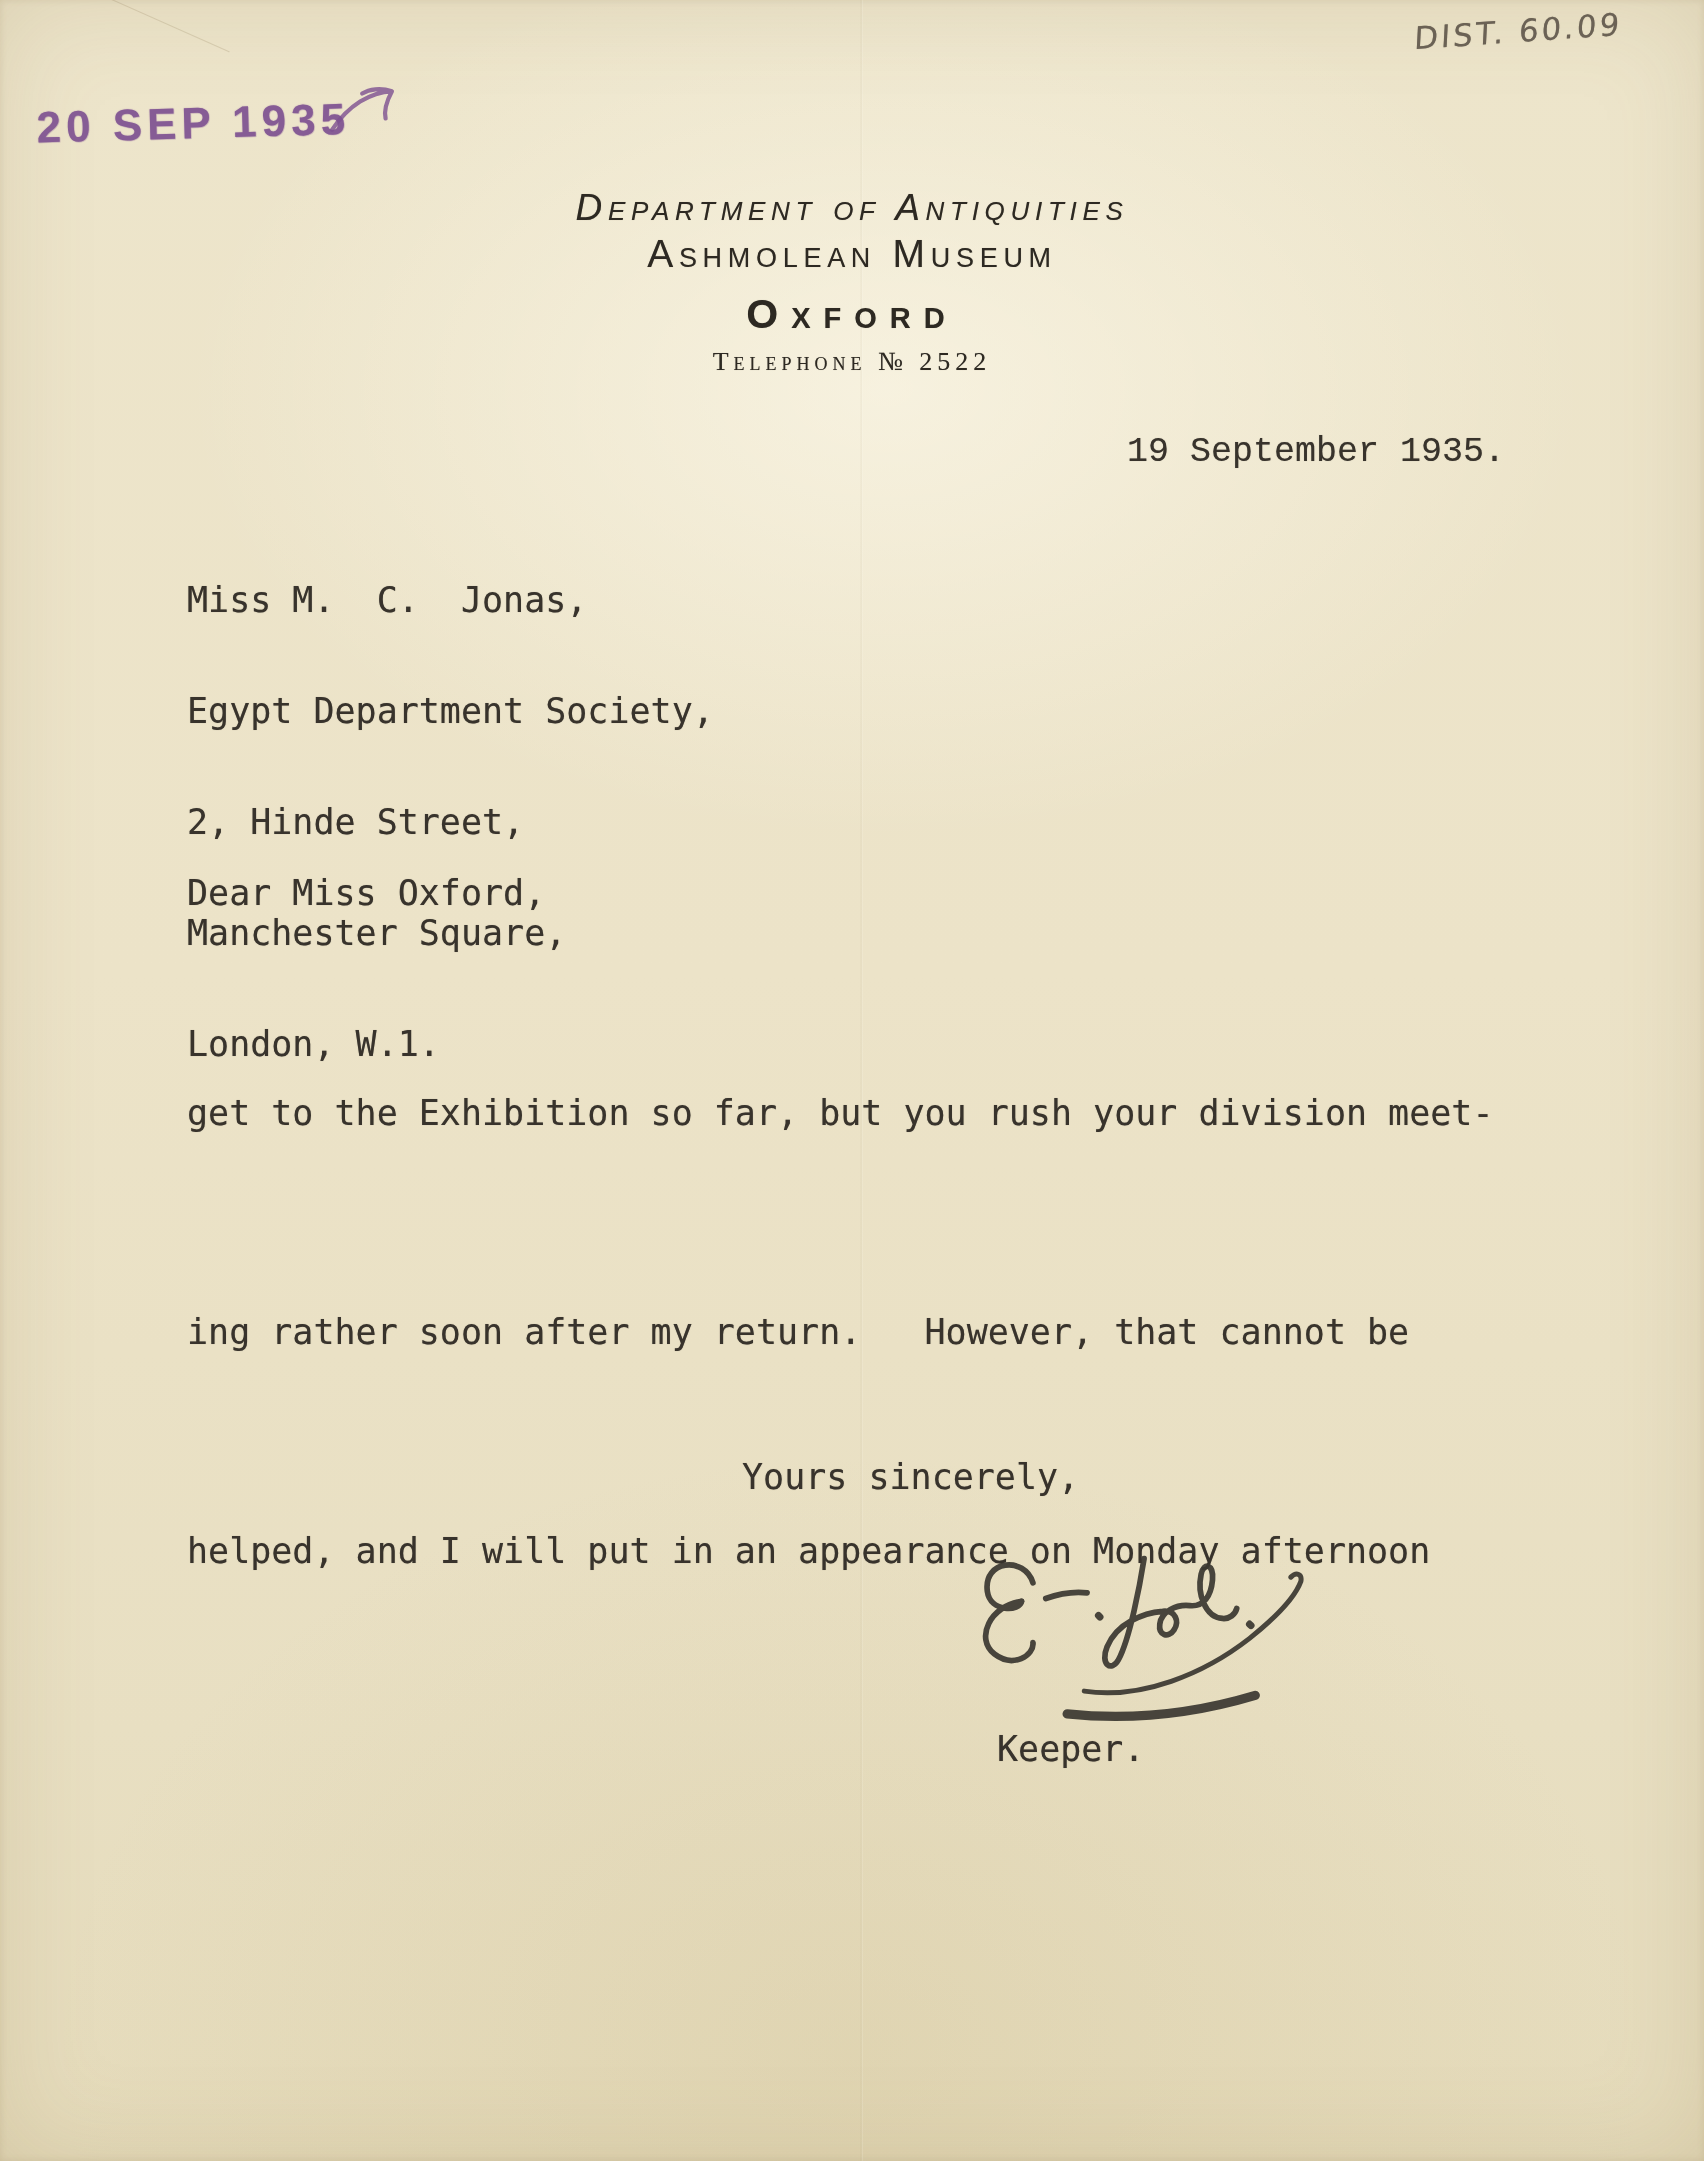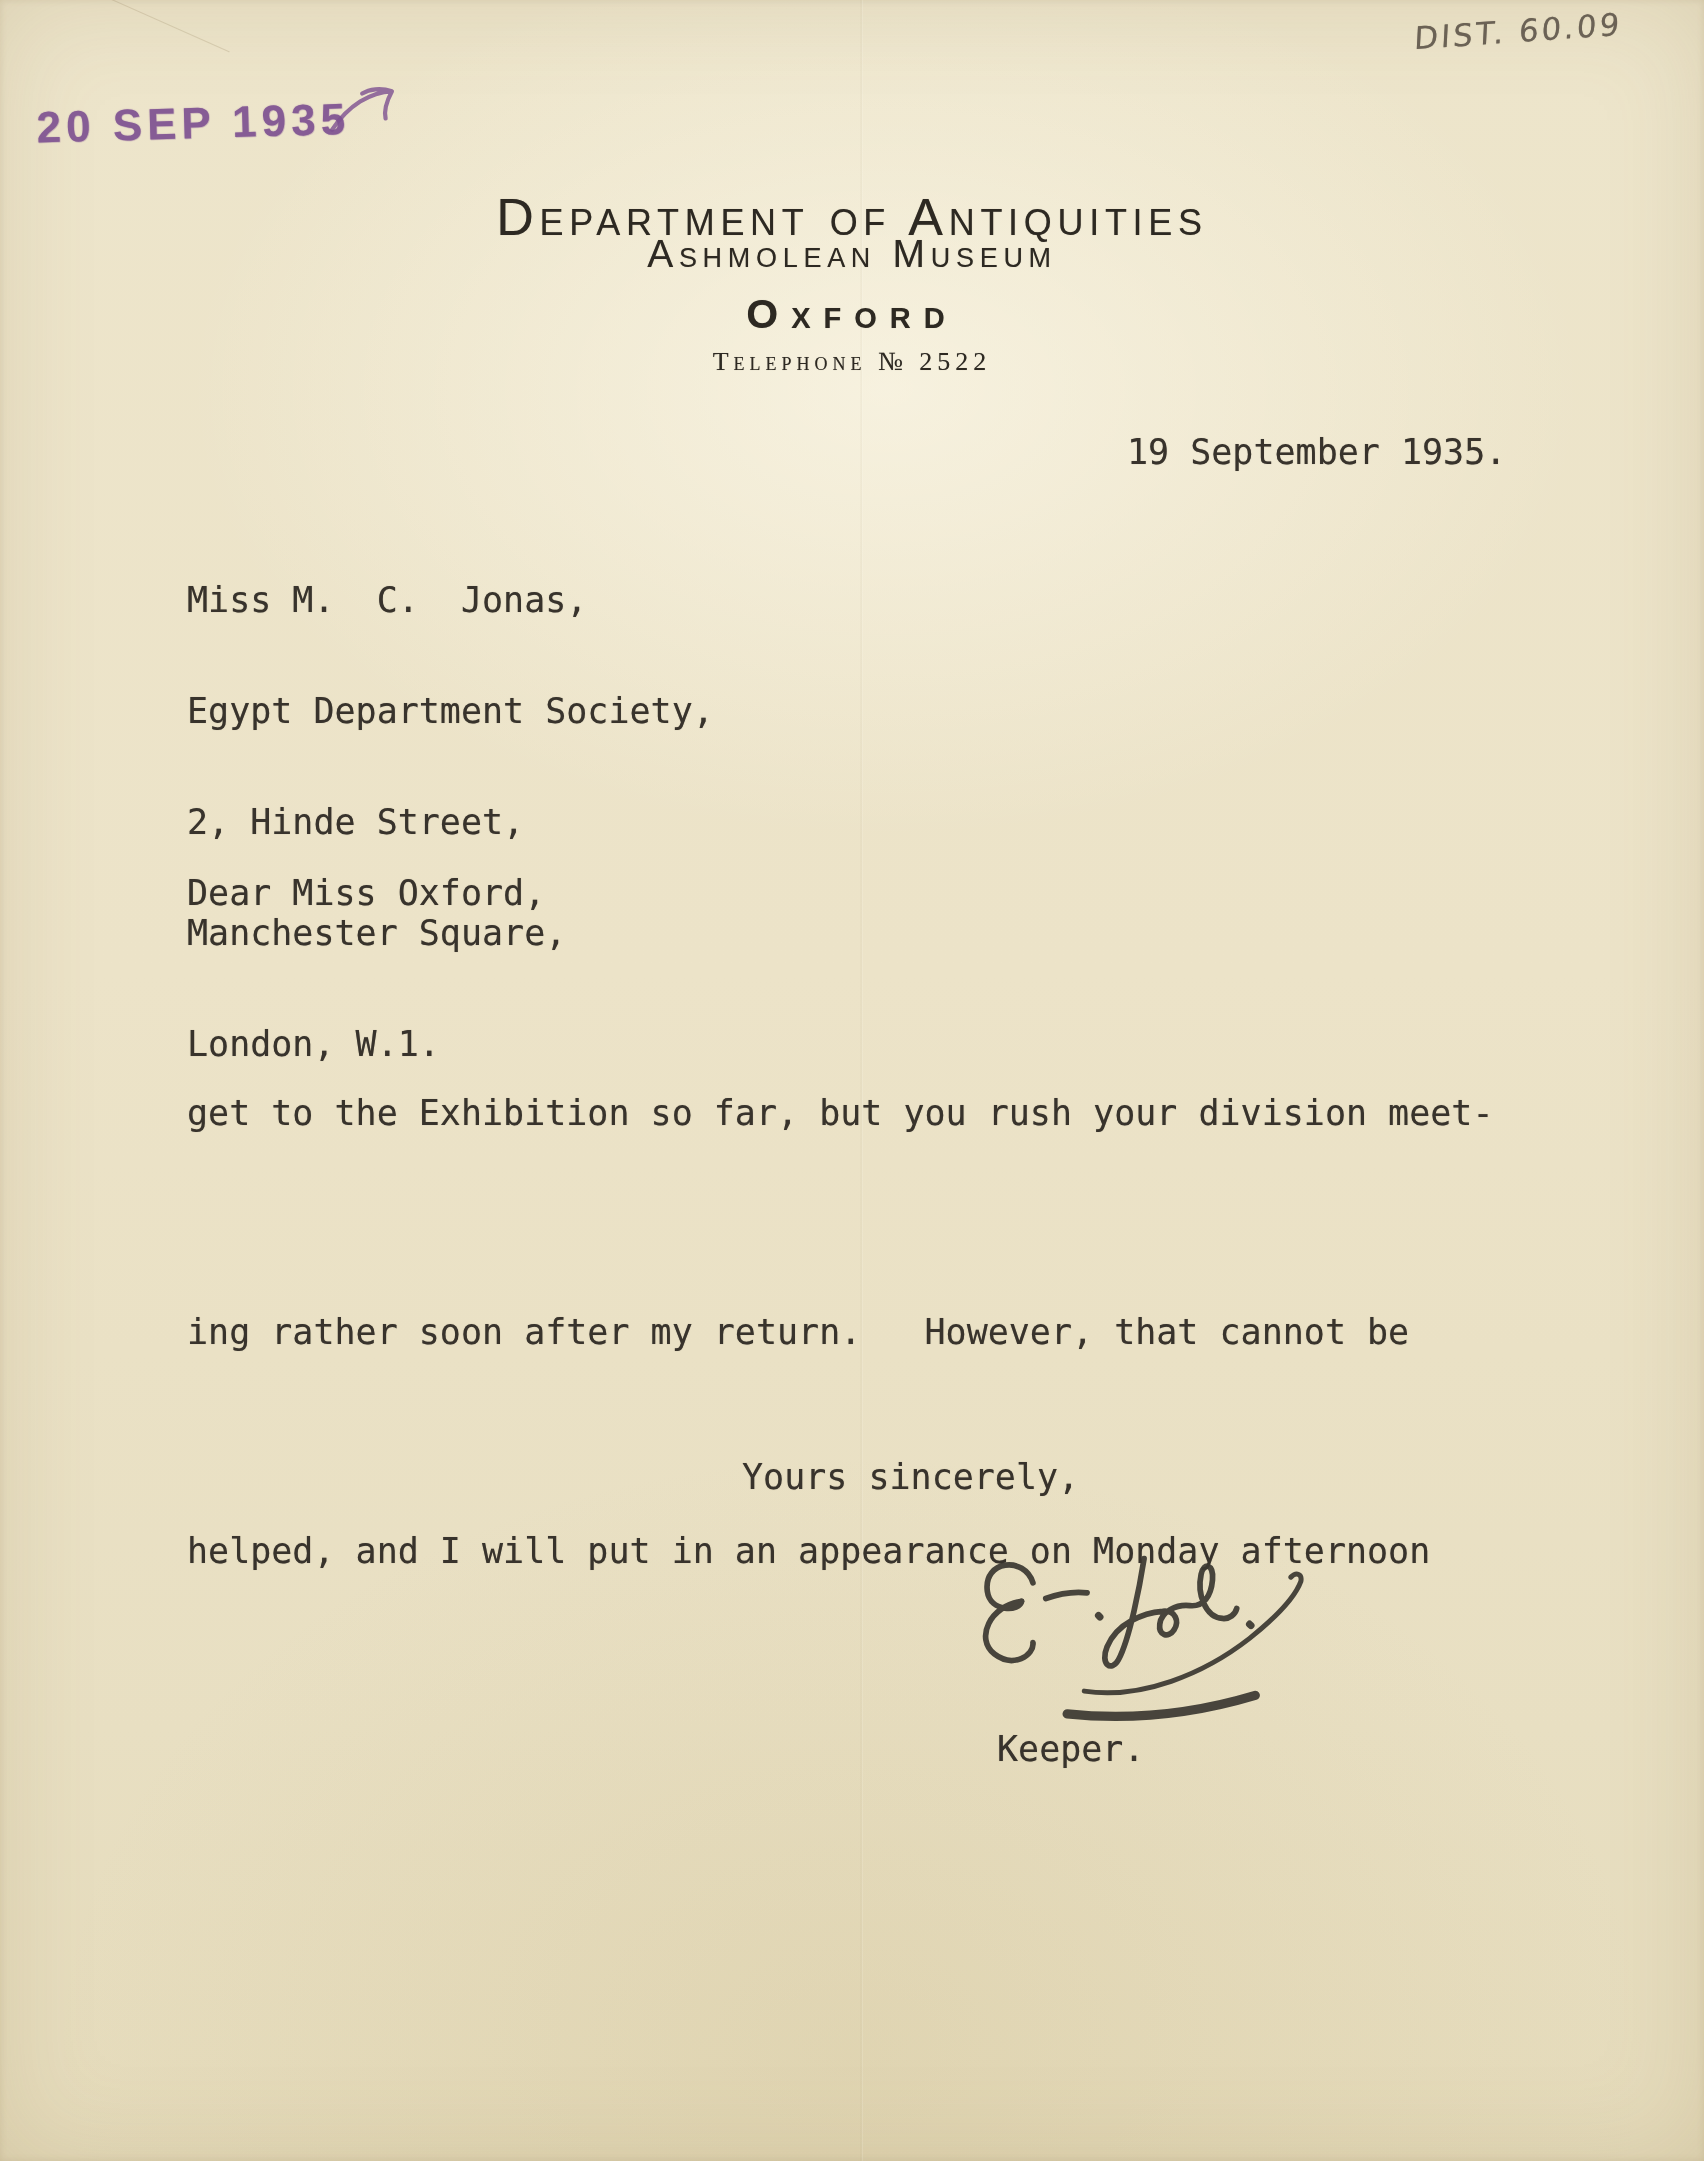--- a/index.html
+++ b/index.html
@@ -52,34 +52,34 @@
     white-space: pre;
   }
   .stamp-flourish { position: absolute; left: 291px; top: -10px; opacity: 0.8; }
   
   .letterhead { position: absolute; left: 0; top: 0; width: 1704px; text-align: center; color: #2d2922; }
   .lh-line {
     position: absolute; width: 1704px; left: 0;
     font-variant: small-caps;
     text-shadow: 0 0 0.7px rgba(45,41,34,0.4);
   }
-  .lh-1 { top: 187px; font-size: 52px; letter-spacing: 5.7px; }
+  .lh-1 { top: 187px; font-size: 37px; letter-spacing: 5.7px; font-style: italic; }
   .lh-2 { top: 232px; font-size: 39px; letter-spacing: 5.7px; }
   .lh-3 { top: 291px; font-size: 41px; letter-spacing: 13px; font-weight: bold; }
   .lh-4 { top: 347px; font-size: 26px; letter-spacing: 5px; font-family: Liberation Serif, serif; }
   
   .tw {
     position: absolute;
     font-family: "DejaVu Sans Mono", "Liberation Mono", monospace;
     font-size: 35px;
     color: #38332c;
     text-shadow: 0 0 0.7px rgba(56,51,44,0.5);
     white-space: pre;
   }
-  .date       { left: 1127px; top: 432px; }
+  .date       { left: 1127px; top: 432px; font-family: Liberation Mono, monospace; }
   .address    { left: 187px;  top: 508px;  line-height: 37px; }
   .salutation { left: 187px;  top: 857px; line-height: 73px; }
   .body-block { left: 187px;  top: 931px; line-height: 73px; }
   .closing    { left: 742px; top: 1441px; line-height: 73px; }
   .keeper     { left: 997px; top: 1729px; }
   
   .signature { position: absolute; left: 956px; top: 1534px; opacity: 0.92; }
   .signature path { fill: none; stroke: #3b3831; stroke-linecap: round; stroke-linejoin: round; }
 </style>
 </head>

